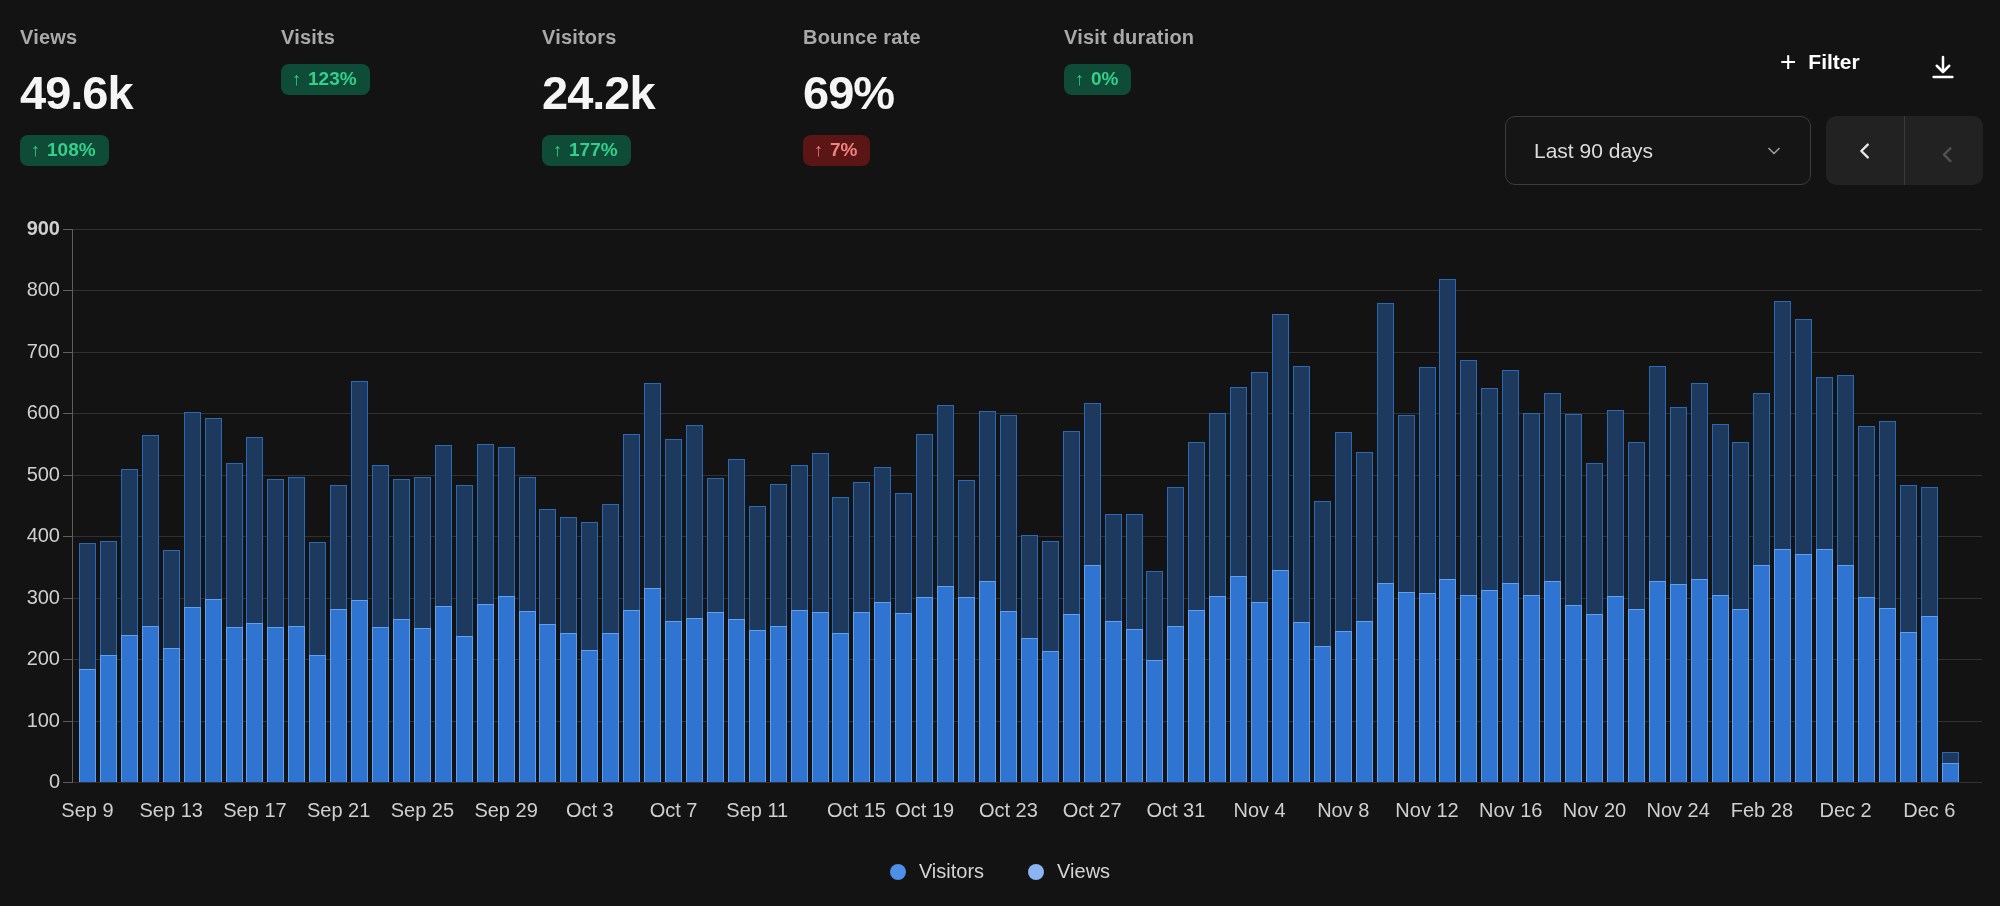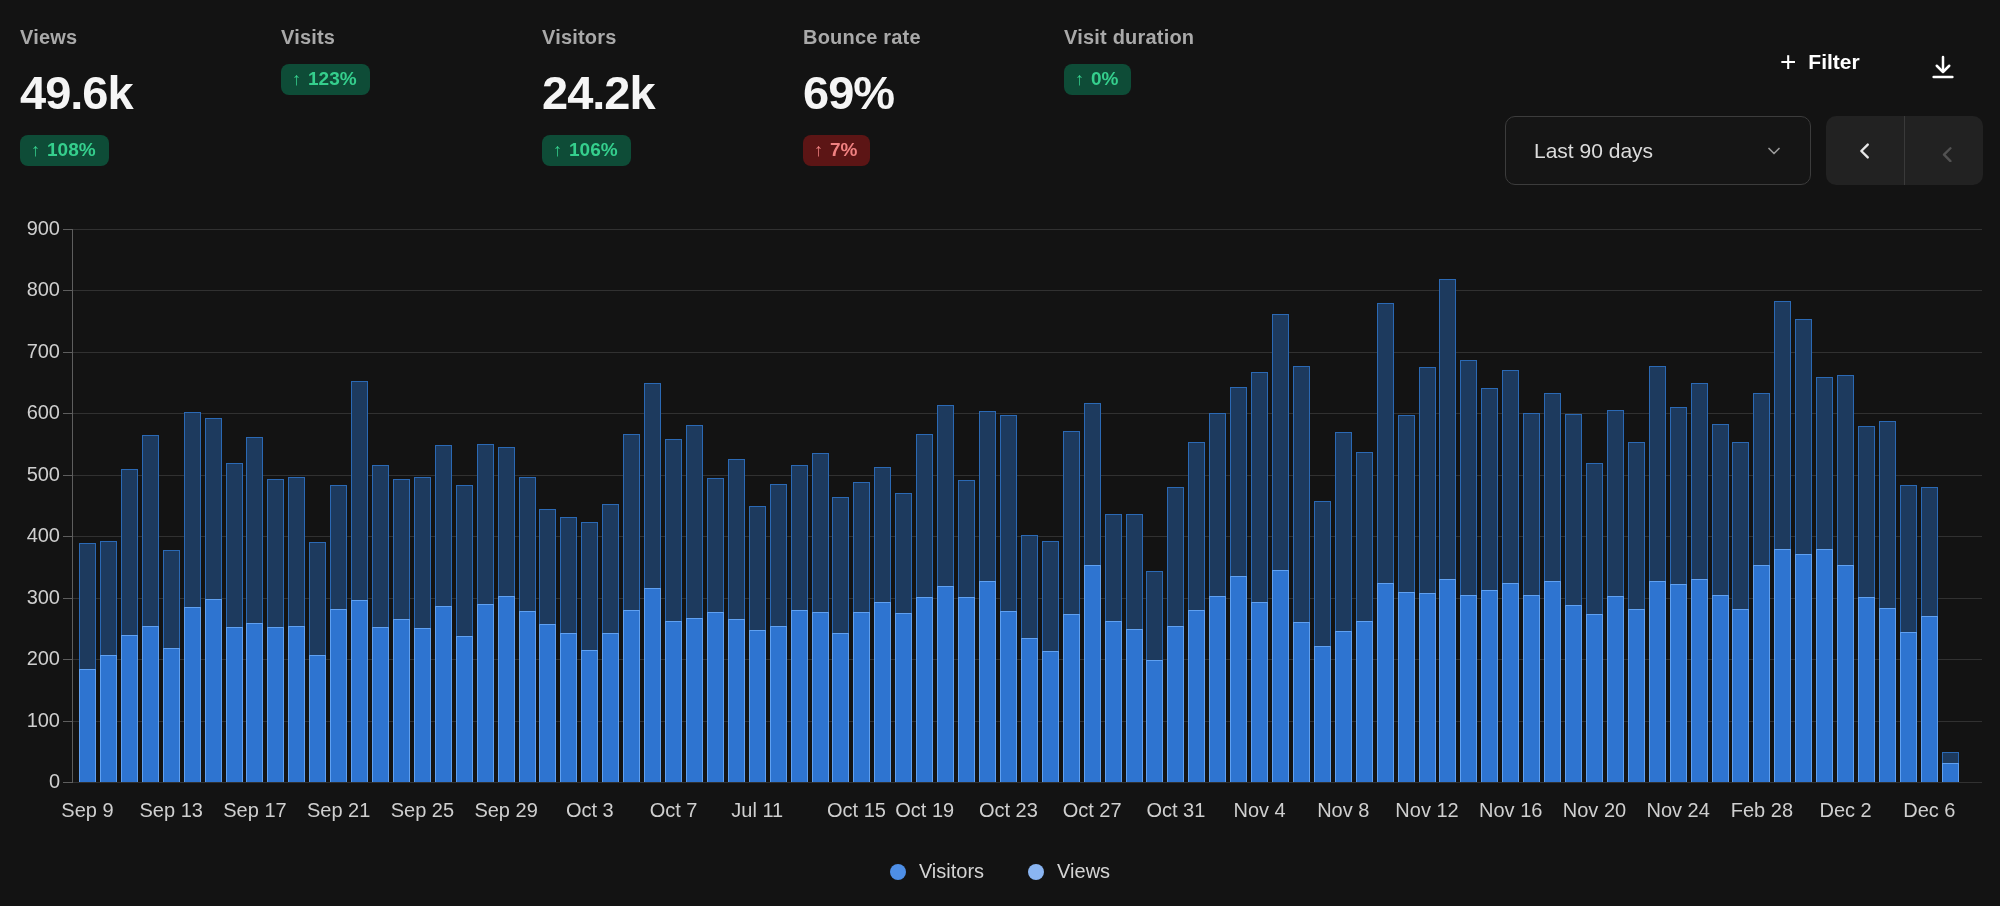--- a/index.html
+++ b/index.html
@@ -70,21 +70,21 @@
     <div class="stat" style="left: 20px;"><div class="stat-label">Views</div><div class="stat-value">49.6k</div><div class="badge positive">
         <span class="arrow">↑</span>
         <span>108%</span>
       </div></div>
     <div class="stat" style="left: 281px;"><div class="stat-label">Visits</div><div class="badge positive">
         <span class="arrow">↑</span>
         <span>123%</span>
       </div></div>
     <div class="stat" style="left: 542px;"><div class="stat-label">Visitors</div><div class="stat-value">24.2k</div><div class="badge positive">
         <span class="arrow">↑</span>
-        <span>106%</span>
+        <span>177%</span>
       </div></div>
     <div class="stat" style="left: 803px;"><div class="stat-label">Bounce rate</div><div class="stat-value">69%</div><div class="badge negative">
         <span class="arrow">↑</span>
         <span>7%</span>
       </div></div>
     <div class="stat" style="left: 1064px;"><div class="stat-label">Visit duration</div><div class="badge positive">
         <span class="arrow">↑</span>
         <span>0%</span>
       </div></div>
   </div>
@@ -153,21 +153,21 @@
     <div class="y-tick" style="top: 413.467px;"></div>
     <div class="y-label" style="top: 401.467px;">600</div>
     <div class="gridline" style="top: 351.978px;"></div>
     <div class="y-tick" style="top: 351.978px;"></div>
     <div class="y-label" style="top: 339.978px;">700</div>
     <div class="gridline" style="top: 290.489px;"></div>
     <div class="y-tick" style="top: 290.489px;"></div>
     <div class="y-label" style="top: 278.489px;">800</div>
     <div class="gridline" style="top: 229px;"></div>
     <div class="y-tick" style="top: 229px;"></div>
-    <div class="y-label" style="top: 217px;">900</div>
+    <div class="y-label" style="top: 217px; font-weight: bold;">900</div>
     <div class="y-axis-line"></div>
     <div class="bar views" style="left: 79px; width: 17px; top: 542.593px; height: 239.807px;"></div>
     <div class="bar views" style="left: 99.93px; width: 17px; top: 541.364px; height: 241.036px;"></div>
     <div class="bar views" style="left: 120.86px; width: 17px; top: 468.807px; height: 313.593px;"></div>
     <div class="bar views" style="left: 141.79px; width: 17px; top: 434.988px; height: 347.412px;"></div>
     <div class="bar views" style="left: 162.72px; width: 17px; top: 549.972px; height: 232.428px;"></div>
     <div class="bar views" style="left: 183.65px; width: 17px; top: 412.237px; height: 370.163px;"></div>
     <div class="bar views" style="left: 204.58px; width: 17px; top: 418.386px; height: 364.014px;"></div>
     <div class="bar views" style="left: 225.51px; width: 17px; top: 462.658px; height: 319.742px;"></div>
     <div class="bar views" style="left: 246.44px; width: 17px; top: 436.832px; height: 345.568px;"></div>
@@ -343,21 +343,21 @@
     <div class="bar visitors" style="left: 1920.84px; width: 17px; top: 616.38px; height: 166.02px;"></div>
     <div class="bar visitors" style="left: 1941.77px; width: 17px; top: 762.724px; height: 19.6764px;"></div>
     <div class="x-label" style="left: 42.5px;">Sep 9</div>
     <div class="x-label" style="left: 126.22px;">Sep 13</div>
     <div class="x-label" style="left: 209.94px;">Sep 17</div>
     <div class="x-label" style="left: 293.66px;">Sep 21</div>
     <div class="x-label" style="left: 377.38px;">Sep 25</div>
     <div class="x-label" style="left: 461.1px;">Sep 29</div>
     <div class="x-label" style="left: 544.82px;">Oct 3</div>
     <div class="x-label" style="left: 628.54px;">Oct 7</div>
-    <div class="x-label" style="left: 712.26px;">Jul 11</div>
+    <div class="x-label" style="left: 712.26px;">Sep 11</div>
     <div class="x-label" style="left: 795.98px; text-align: right;">Oct 15</div>
     <div class="x-label" style="left: 879.7px;">Oct 19</div>
     <div class="x-label" style="left: 963.42px;">Oct 23</div>
     <div class="x-label" style="left: 1047.14px;">Oct 27</div>
     <div class="x-label" style="left: 1130.86px;">Oct 31</div>
     <div class="x-label" style="left: 1214.58px;">Nov 4</div>
     <div class="x-label" style="left: 1298.3px;">Nov 8</div>
     <div class="x-label" style="left: 1382.02px;">Nov 12</div>
     <div class="x-label" style="left: 1465.74px;">Nov 16</div>
     <div class="x-label" style="left: 1549.46px;">Nov 20</div>

